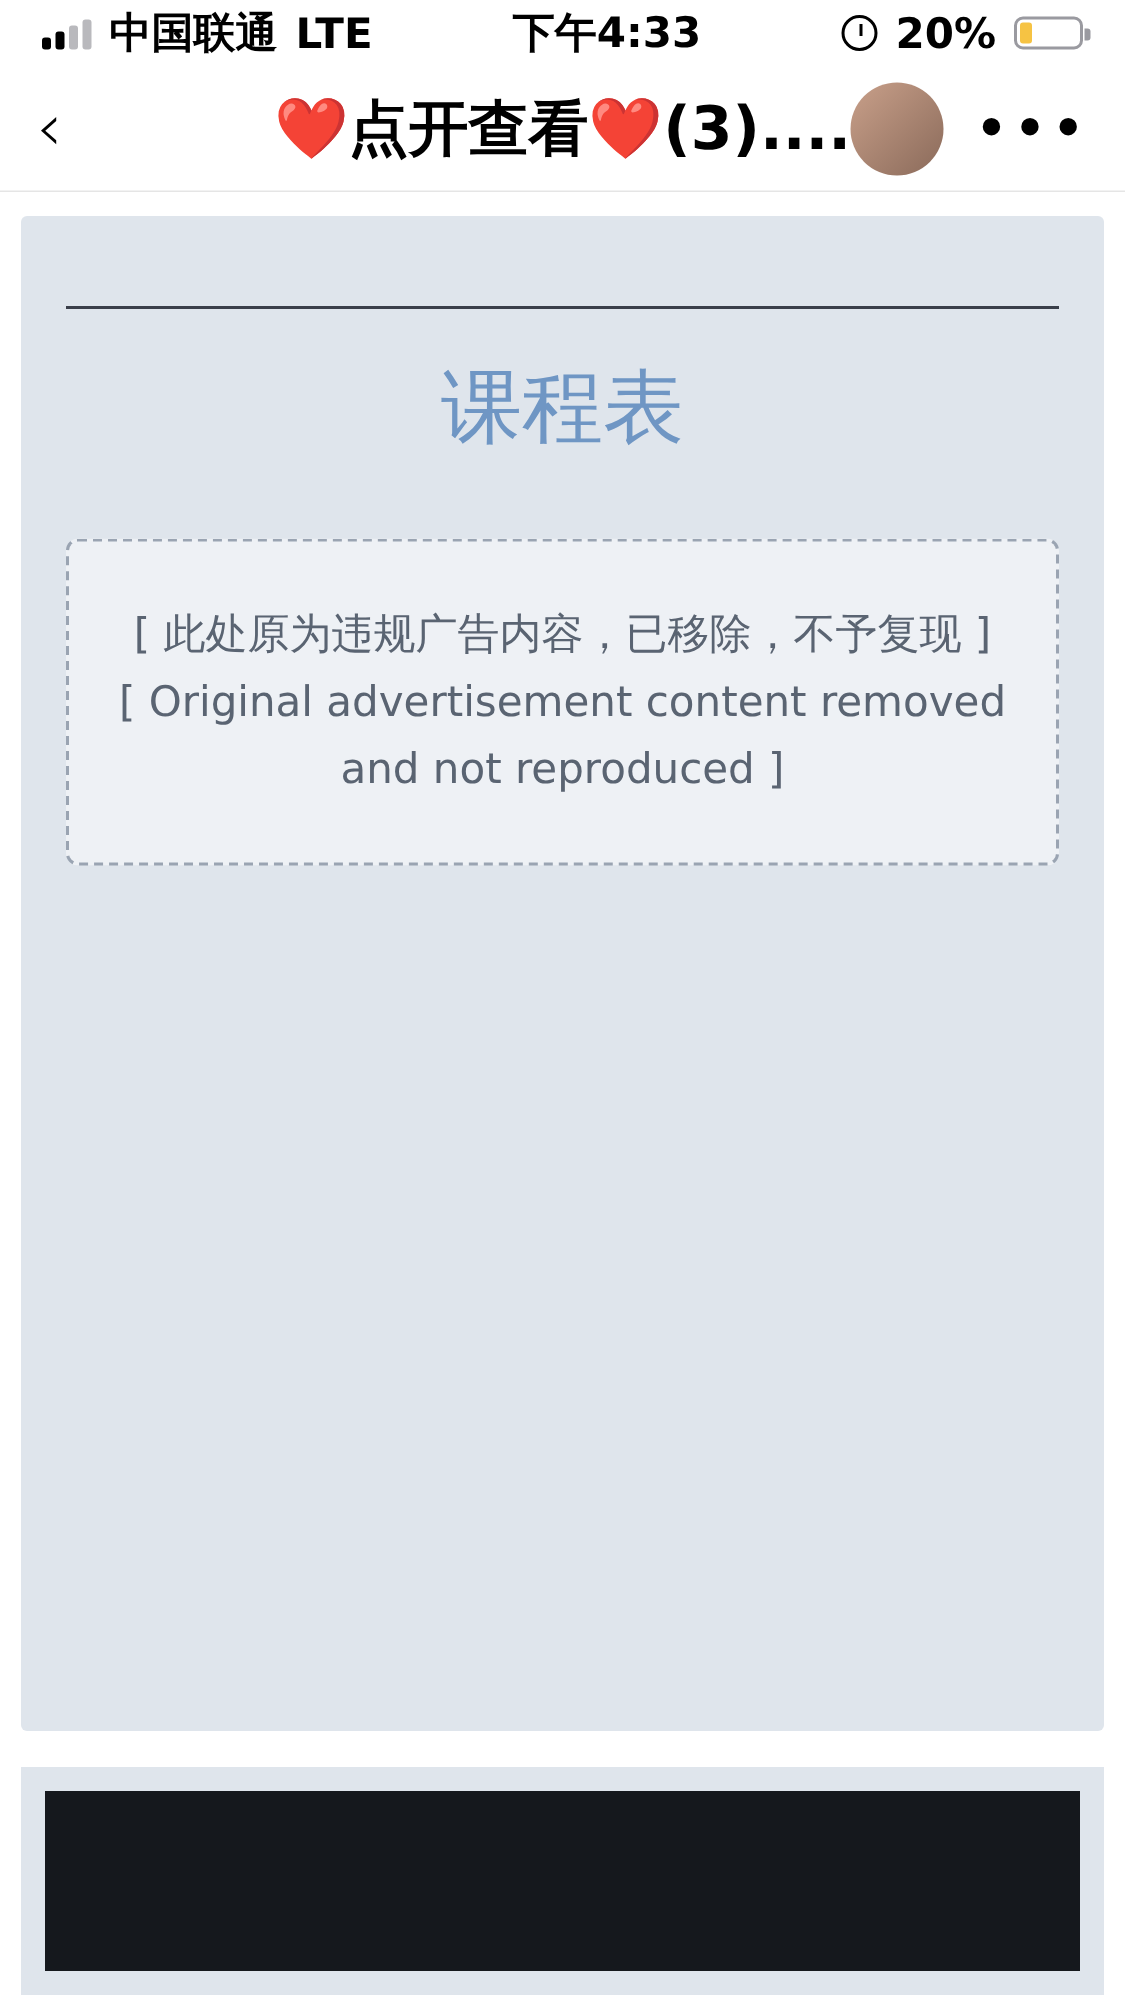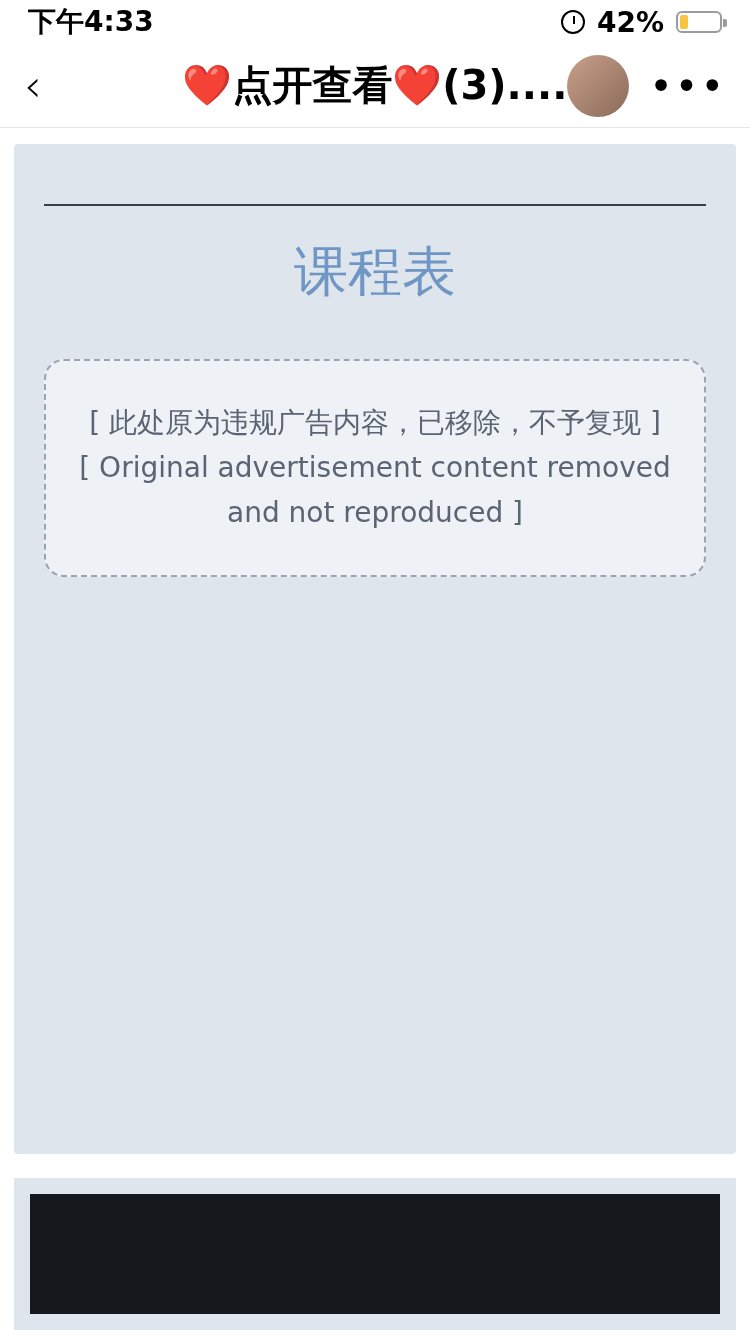--- a/index.html
+++ b/index.html
@@ -24,32 +24,42 @@
   .nav-title { position:absolute; left:50%; transform:translateX(-50%); font-size: 40px; font-weight: 600; color:#000; max-width: 400px; white-space: nowrap; overflow: hidden; }
   .nav-right { margin-left: auto; display: flex; align-items: center; gap: 20px; }
   .avatar { width: 62px; height: 62px; border-radius: 50%; background: linear-gradient(135deg,#c9a08a,#8a6a5a); }
   .more-btn { font-size: 40px; letter-spacing: 2px; color:#000; cursor:pointer; }
 
   
   .page { background: #fff; padding: 16px 14px 0; }
   .card { background: #dfe5ec; border-radius: 4px; padding: 60px 20px; min-height: 1010px; }
   .rule { border: none; border-top: 2px solid #3a3f4a; margin: 0 10px 30px; }
   .card-title { text-align: center; color: #6f96c4; font-size: 54px; margin: 20px 0 50px; font-weight: 500; }
-  .redaction { margin: 40px 10px; padding: 40px 30px; background: #eef1f5; border: 2px dashed #9aa4b2; border-radius: 20px; color: #5a6472; font-size: 28px; line-height: 1.6; text-align: center; }
+  .redaction { margin: 40px 10px; padding: 40px 30px; background: #eef1f5; border: 2px dashed #9aa4b2; border-radius: 8px; color: #5a6472; font-size: 28px; line-height: 1.6; text-align: center; }
   .photo-card { margin-top: 24px; background: #dfe5ec; padding: 16px; }
   .photo-placeholder { height: 120px; background: #15181d; }
 </style>
 </head>
 <body>
 
 <div class="status-bar">
+  <div class="sb-left">
+    <span class="signal">
+        <i></i>
+        <i></i>
+        <i></i>
+        <i></i>
+      </span>
+    <span>中国联通</span>
+    <span>LTE</span>
+  </div>
   <div>下午4:33</div>
   <div class="sb-right">
     <span class="clock-icon"></span>
-    <span>42%</span>
+    <span>20%</span>
     <span class="battery">
         <span class="fill"></span>
       </span>
   </div>
 </div>
 
 <div class="nav-bar">
   <span class="back-chevron">‹</span>
   <span class="nav-title">❤️点开查看❤️(3)....</span>
   <span class="nav-right">

